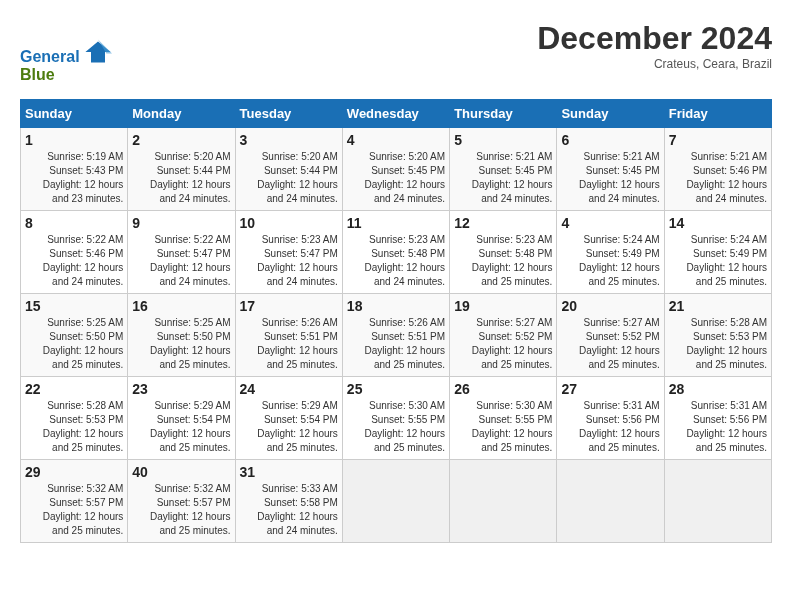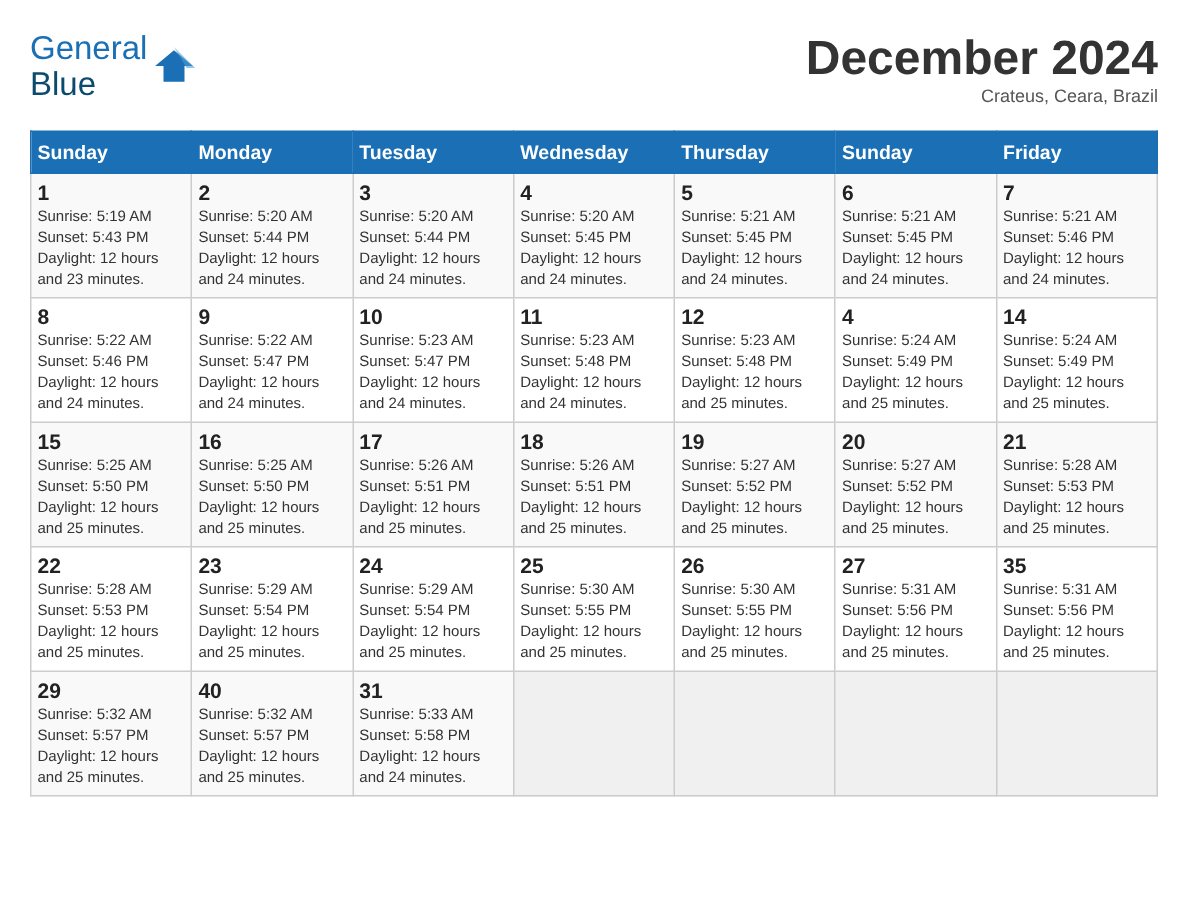--- a/index.html
+++ b/index.html
@@ -14,24 +14,25 @@
       display: flex;
       justify-content: space-between;
       align-items: flex-start;
       margin-bottom: 16px;
     }
     .logo {
       display: flex;
       align-items: center;
     }
     .logo-text {
-      font-size: 22px;
-      font-weight: normal;
+      font-size: 16px;
+      font-weight: bold;
       color: #333;
       line-height: 1.1;
+      margin-top: 28px;
     }
     .logo-text span {
       color: #1a6fb5;
     }
     .logo-icon {
       width: 28px;
       height: 28px;
       margin-left: 4px;
     }
     .title-block {
@@ -80,35 +81,36 @@
       font-size: 14px;
       font-weight: bold;
       color: #222;
       display: block;
       margin-bottom: 2px;
     }
     .day-info {
       font-size: 10px;
       color: #333;
       line-height: 1.4;
+      text-align: right;
     }
     .empty-cell {
       background: #f0f0f0 !important;
     }
   </style>
 </head>
 <body>
 
 <div class="header">
   <div class="logo">
     <div>
       <div style="display:flex;align-items:center;">
         <div class="logo-text">
           <span>General</span><br>
-          <span style="color:#0c4a6e;">Blue</span>
+          <span style="color:#4d7c0f;">Blue</span>
         </div>
         <svg class="logo-icon" viewBox="0 0 40 40">
           <polygon points="20,5 38,20 30,20 30,35 10,35 10,20 2,20" fill="#1a6fb5"></polygon>
           <polygon points="20,2 40,22 32,22" fill="#4a9fd5" opacity="0.6"></polygon>
         </svg>
       </div>
     </div>
   </div>
   <div class="title-block">
     <h1>December 2024</h1>
@@ -238,21 +240,21 @@
         </td>
         <td>
           <span class="day-number">26</span>
           <div class="day-info">Sunrise: 5:30 AM<br>Sunset: 5:55 PM<br>Daylight: 12 hours and 25 minutes.</div>
         </td>
         <td>
           <span class="day-number">27</span>
           <div class="day-info">Sunrise: 5:31 AM<br>Sunset: 5:56 PM<br>Daylight: 12 hours and 25 minutes.</div>
         </td>
         <td>
-          <span class="day-number">35</span>
+          <span class="day-number">28</span>
           <div class="day-info">Sunrise: 5:31 AM<br>Sunset: 5:56 PM<br>Daylight: 12 hours and 25 minutes.</div>
         </td>
       </tr>
       <tr>
         <td>
           <span class="day-number">29</span>
           <div class="day-info">Sunrise: 5:32 AM<br>Sunset: 5:57 PM<br>Daylight: 12 hours and 25 minutes.</div>
         </td>
         <td>
           <span class="day-number">40</span>

